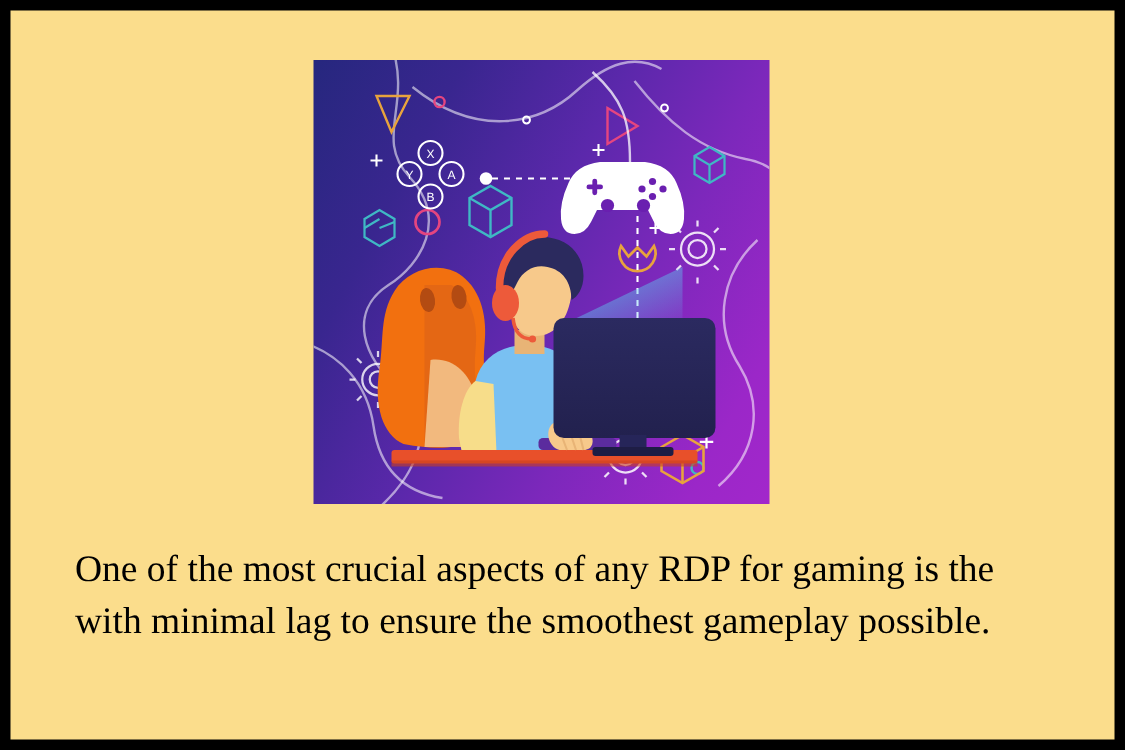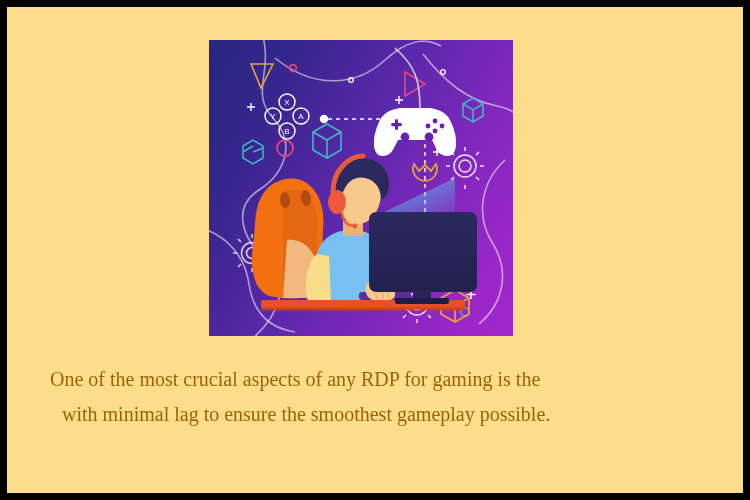--- a/index.html
+++ b/index.html
@@ -40,28 +40,28 @@
     display: block;
     width: 100%;
     height: 100%;
   }
   
   .copy {
     position: absolute;
     left: 43px;
     top: 355px;
     width: 654px;
-    color: #a16207;
-    font-size: 20px;
+    color: #000000;
+    font-size: 25px;
     line-height: 35px;
     text-align: justify;
     font-family: "Liberation Serif", serif;
   }
   .copy p { margin: 0; }
-  .copy p:last-child { text-align: left; margin-left: 12px; }
+  .copy p:last-child { text-align: left; }
 </style>
 </head>
 <body>
 
 <div class="card">
 
   <div class="illus-wrap">
     <div class="illus">
       <svg viewBox="0 0 304 296" xmlns="http://www.w3.org/2000/svg">
         <defs>

